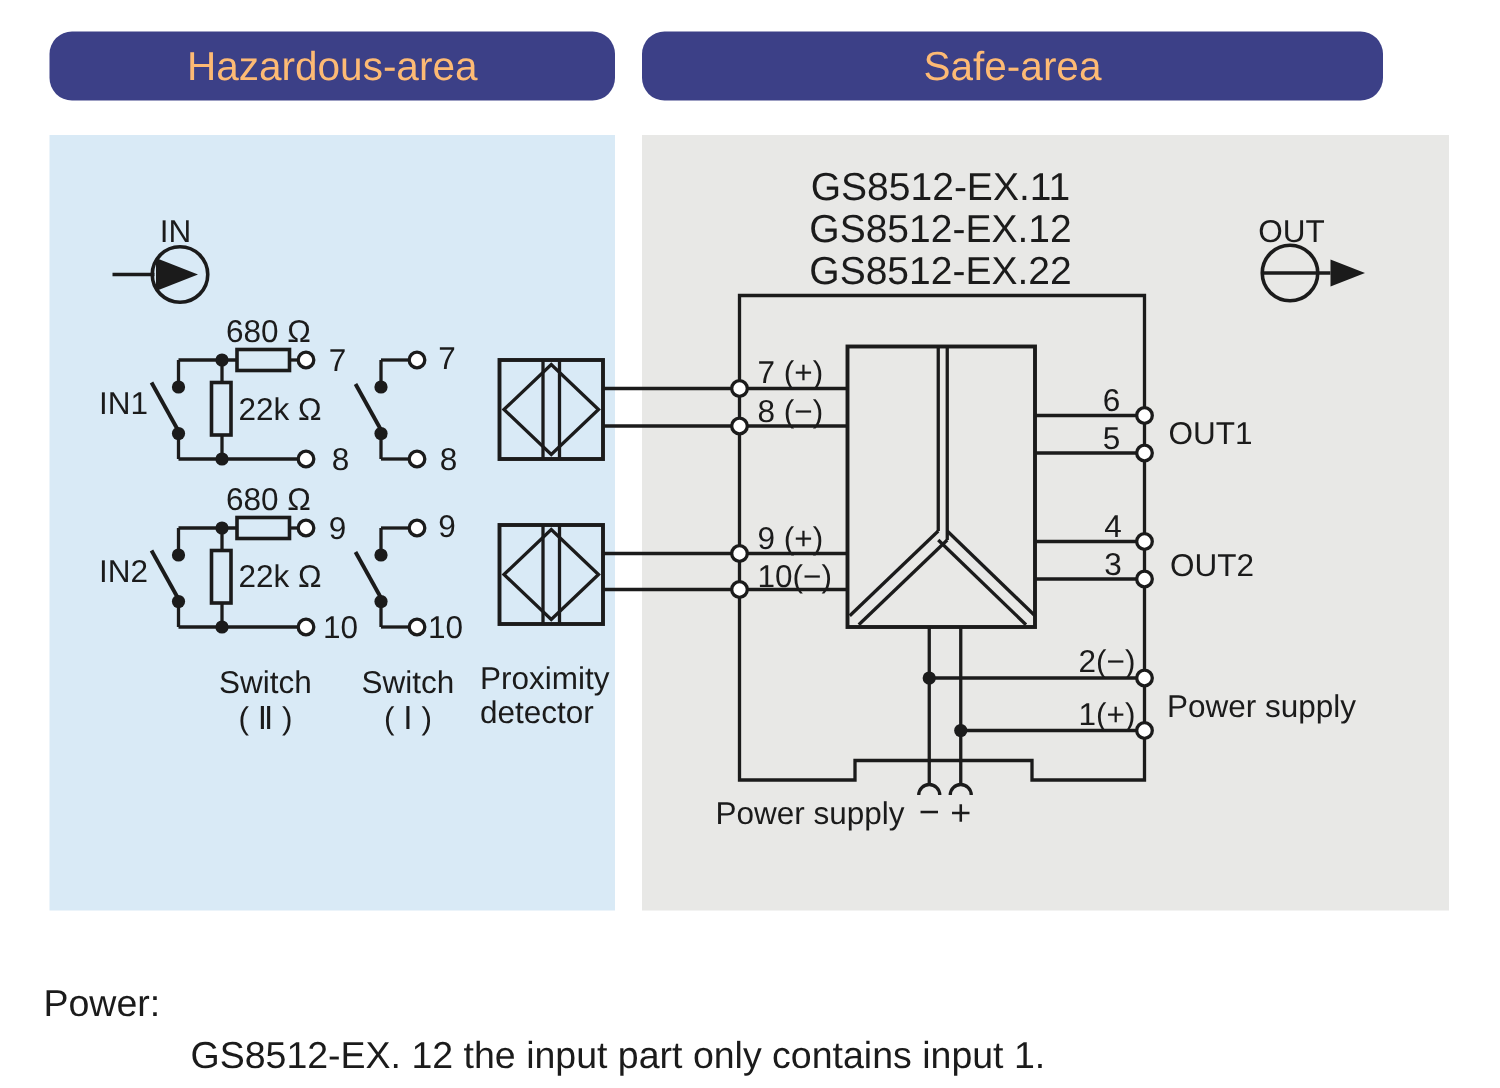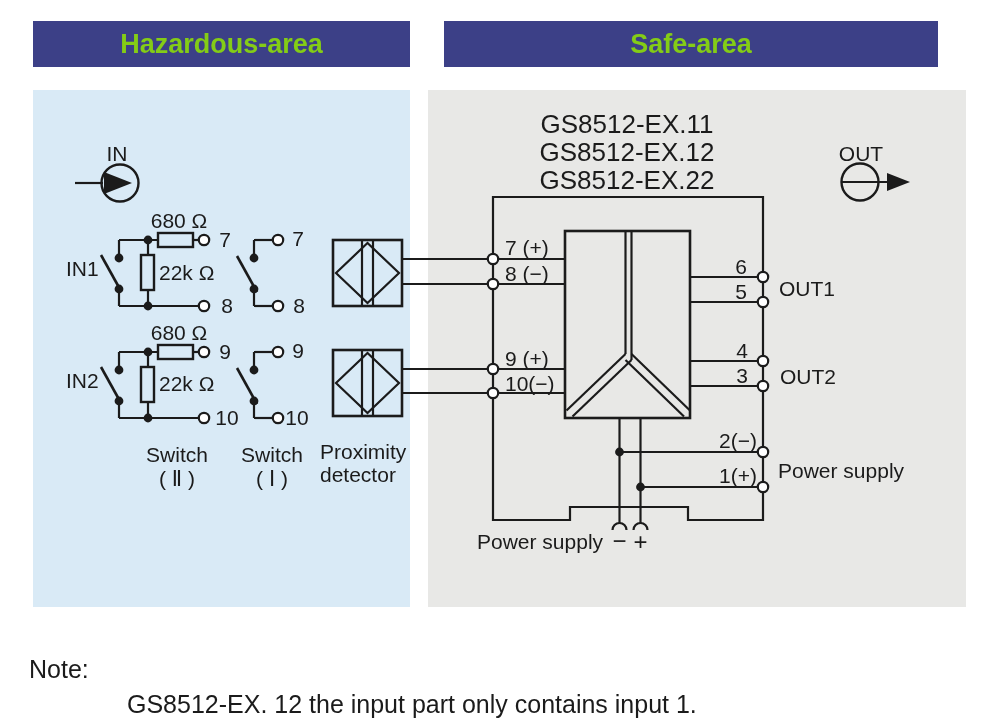--- a/index.html
+++ b/index.html
@@ -1,21 +1,21 @@
 <!DOCTYPE html>
 <html><head>
 <meta charset="utf-8">
 <style>
   html,body{margin:0;padding:0;background:#ffffff;}
   #stage{position:relative;width:1000px;height:725px;background:#ffffff;overflow:hidden;
          font-family:"Liberation Sans","DejaVu Sans",sans-serif;color:#1b1b1b;}
-  .hdr{position:absolute;top:21px;height:46px;background:#3c4087;color:#84cc16;
-       font-weight:bold;font-size:27px;line-height:46px;text-align:center;}
+  .hdr{position:absolute;top:21px;height:46px;background:#3c4087;color:#fdba74;
+       font-weight:normal;font-size:27px;line-height:46px;text-align:center;border-radius:15px;}
   #hdr-hazard{left:33px;width:377px;}
-  #hdr-safe{left:444px;width:494px;}
+  #hdr-safe{left:428px;width:494px;}
   #diagram{position:absolute;left:0;top:0;width:1000px;height:725px;}
   svg text{font-family:"Liberation Sans","DejaVu Sans",sans-serif;font-size:21px;fill:#1b1b1b;}
   svg text.big{font-size:26px;}
   svg text.sign{font-size:24px;}
   .note{position:absolute;font-size:25px;color:#1b1b1b;white-space:nowrap;}
   #note-label{left:29px;top:655px;}
   #note-line1{left:117px;top:655px;}
   #note-line2{left:117px;top:690px;margin-left:10px;}
 </style>
 </head>
@@ -217,16 +217,16 @@
       <text x="780" y="384">OUT2</text>
       <text x="757" y="448" text-anchor="end">2(−)</text>
       <text x="757" y="483" text-anchor="end">1(+)</text>
       <text x="778" y="478">Power supply</text>
       <text x="477" y="549">Power supply</text>
       <text x="619.5" y="549" text-anchor="middle" class="sign">−</text>
       <text x="640.5" y="550" text-anchor="middle" class="sign">+</text>
     </g>
   </svg>
 
-  <div class="note" id="note-label">Note:</div>
+  <div class="note" id="note-label">Power:</div>
   <div class="note" id="note-line2">GS8512-EX. 12 the input part only contains input 1.</div>
 
 </div>
 
 </body></html>

